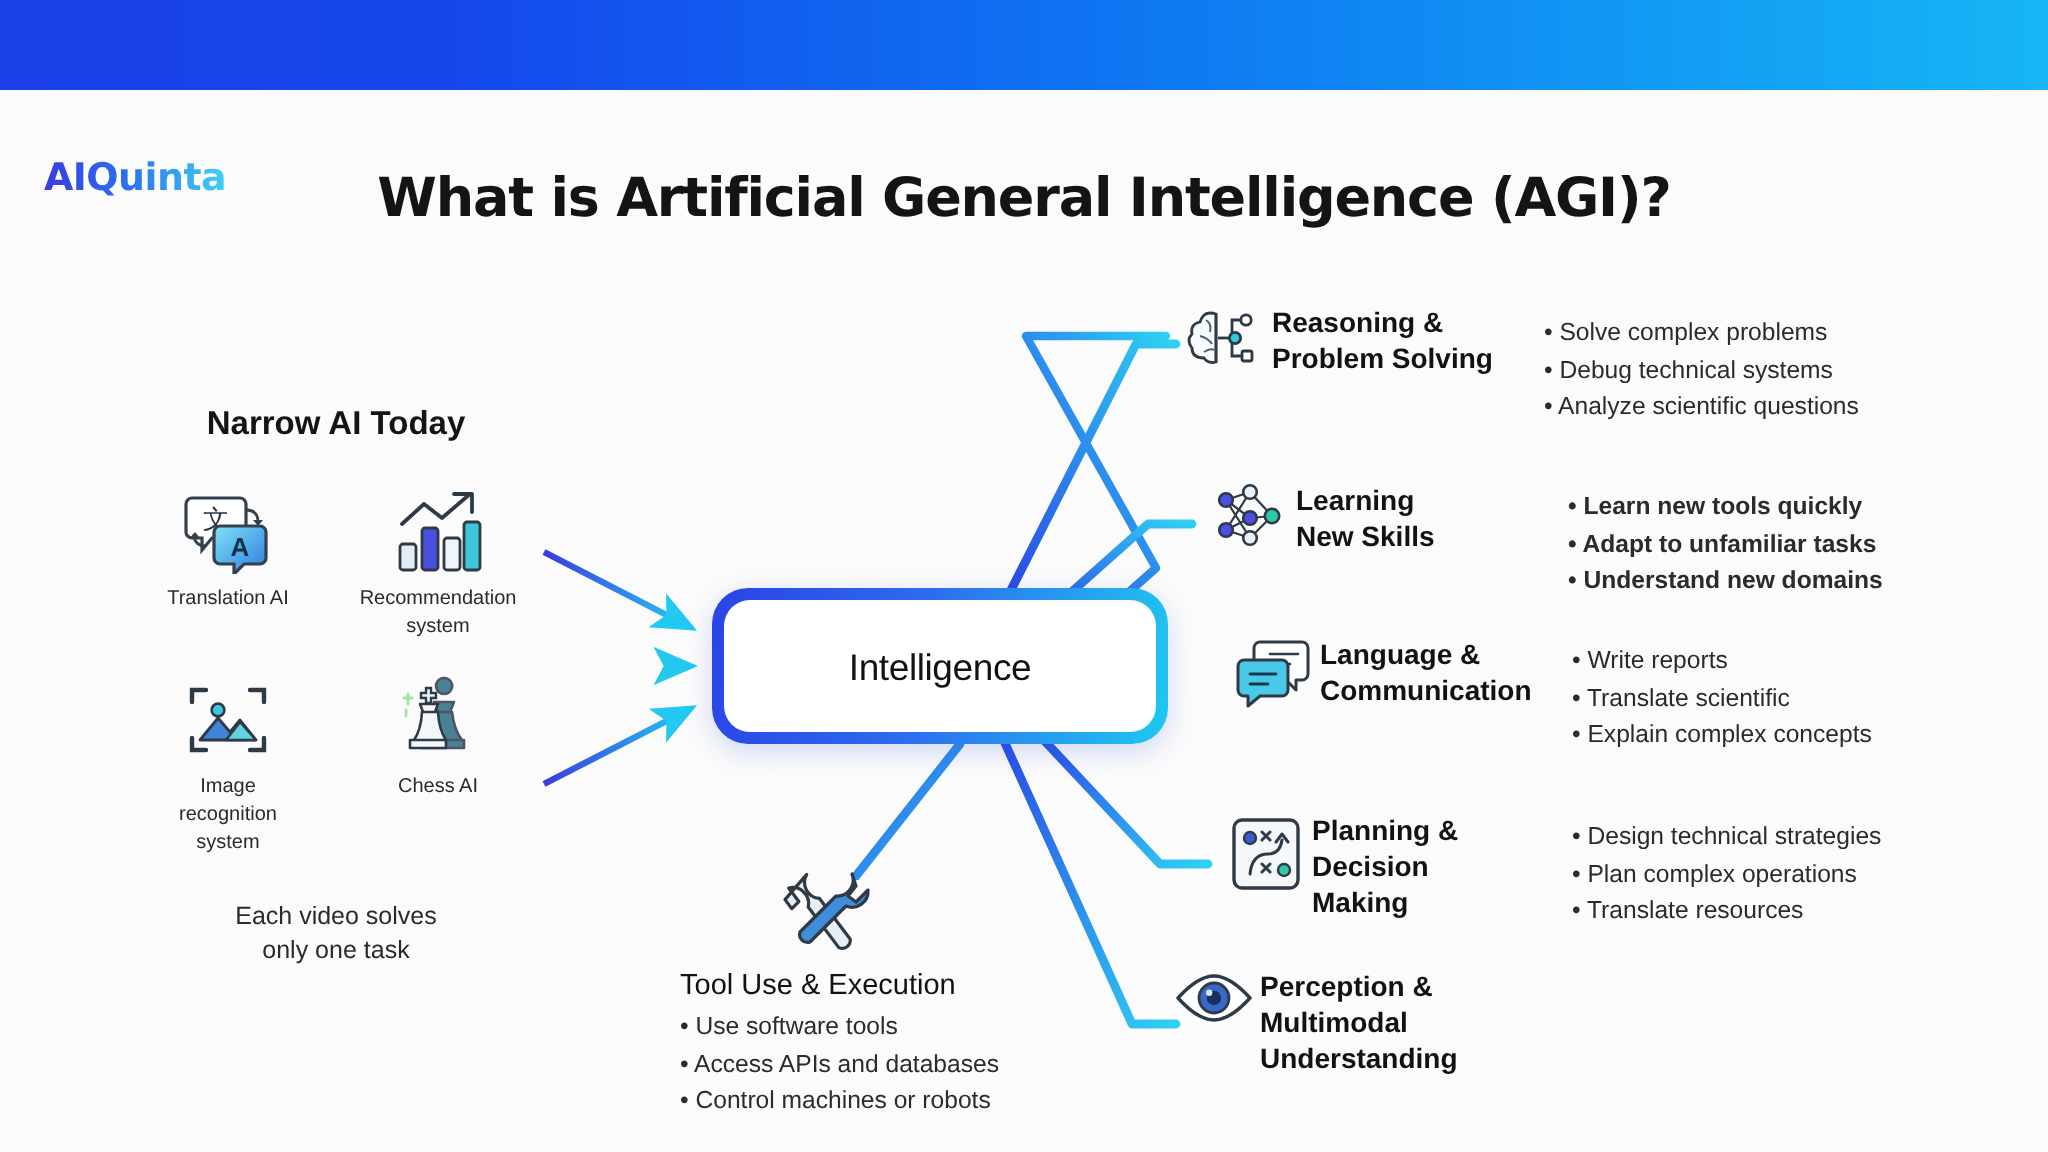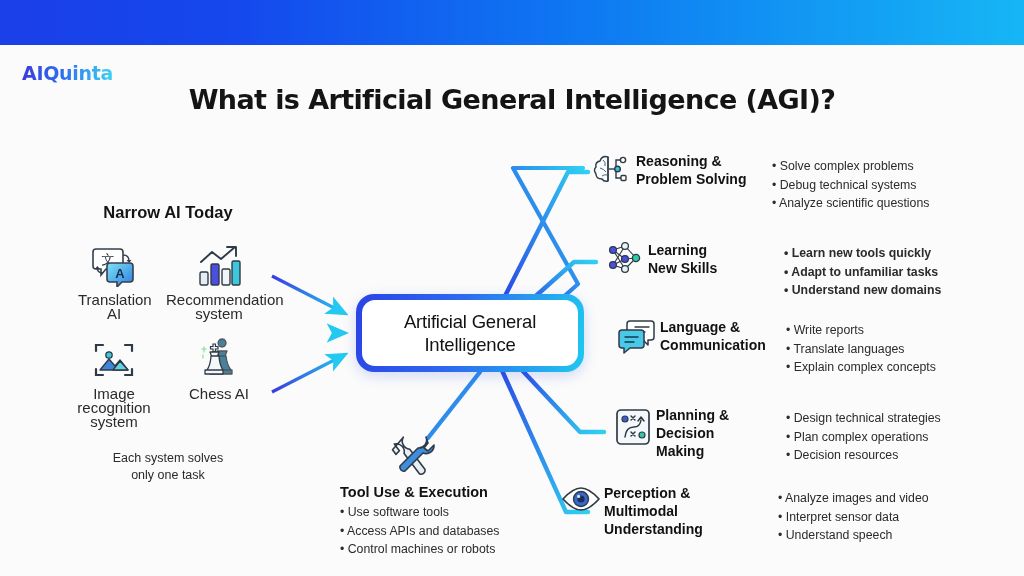--- a/index.html
+++ b/index.html
@@ -13,21 +13,21 @@
   #canvas { position:relative; width:1024px; height:576px; }
 
   
   .banner {
     position:absolute; left:0; top:0; width:1024px; height:45px;
     background:linear-gradient(90deg,#1B3FE8 0%,#1547ED 22%,#0E7AF2 58%,#16B6F5 100%);
   }
 
   
   .logo {
-    position:absolute; left:22px; top:62px;
+    position:absolute; left:22px; top:78px;
     font-size:19px; font-weight:bold; letter-spacing:-0.3px;
     background:linear-gradient(90deg,#3A3BE0 0%,#2B6FEF 45%,#3FD2F2 100%);
     -webkit-background-clip:text; background-clip:text;
     color:transparent; -webkit-text-fill-color:transparent;
     font-family:"DejaVu Sans", sans-serif;
   }
 
   
   .page-title {
     position:absolute; left:0; top:84px; width:1024px; text-align:center;
@@ -38,21 +38,21 @@
   
   #wires { position:absolute; left:0; top:0; width:1024px; height:576px; }
 
   
   .narrow-heading {
     position:absolute; left:88px; top:203px; width:160px; text-align:center;
     font-size:16.5px; font-weight:bold; color:#141414;
   }
   .narrow-item { position:absolute; text-align:center; }
   .narrow-item .nlabel {
-    font-size:15px; color:#2A2A2A; line-height:14px; margin-top:4px;
+    font-size:10px; color:#2A2A2A; line-height:14px; margin-top:4px;
   }
   .narrow-icon { height:46px; display:flex; align-items:center; justify-content:center; }
   .narrow-foot {
     position:absolute; left:78px; top:450px; width:180px; text-align:center;
     font-size:12.5px; color:#2A2A2A; line-height:17px;
   }
 
   
   .center-node {
     position:absolute; left:356px; top:294px; width:228px; height:78px;
@@ -80,21 +80,21 @@
   .bullets { position:absolute; }
   .bullets li {
     list-style:none; font-size:12.3px; color:#2B2B2B; line-height:18.5px;
     text-indent:-10px; padding-left:10px;
   }
   .bullets li:before { content:"\2022  "; }
 
   
   .tooluse { position:absolute; left:340px; top:432px; }
   .tooluse .ticon { margin-left:48px; }
-  .tooluse .ttitle { font-size:14.5px; font-weight:bold; color:#121212; margin-top:4px; }
+  .tooluse .ttitle { font-size:14.5px; font-weight:normal; color:#121212; margin-top:4px; }
   .tooluse ul { margin-top:3px; }
   .tooluse li {
     list-style:none; font-size:12.3px; color:#2B2B2B; line-height:18.5px;
     text-indent:-10px; padding-left:10px;
   }
   .tooluse li:before { content:"\2022  "; }
 </style>
 </head>
 <body>
 
@@ -233,27 +233,26 @@
           <path d="M7 9 l0 5"></path>
             <path d="M5 11 l4 0"></path>
             <path d="M6 17 l0 3"></path>
         </g>
       </svg>
     </div>
     <div class="nlabel">Chess AI</div>
   </div>
 
   <div class="narrow-foot">
-    <div>Each system solves</div>
+    <div>Each video solves</div>
     <div>only one task</div>
   </div>
 
   <div class="center-node">
     <div class="center-inner">
-      <span>Artificial General</span>
       <span>Intelligence</span>
     </div>
   </div>
 
   <div class="branch" style="left:592px; top:152px;">
     <div class="bicon">
       <svg width="40" height="34" viewBox="0 0 40 34">
         <path d="M15 5 q-6 -2 -8 4 q-5 1 -4 6 q-3 3 0 7 q0 5 6 5 q2 3 6 2 z" fill="#F6FBFD" stroke="#2F3A47" stroke-width="1.4"></path>
         <g stroke="#2F3A47" stroke-width="1" fill="none" opacity="0.8">
           <path d="M10 8 q3 2 2 6"></path>
@@ -318,21 +317,21 @@
           <path d="M8 19 h13"></path>
             <path d="M8 24 h9"></path>
         </g>
       </svg>
     </div>
     <div class="btitle">Language &amp;
 Communication</div>
   </div>
   <ul class="bullets" style="left:786px; top:321px;">
     <li>Write reports</li>
-    <li>Translate languages</li>
+    <li>Translate scientific</li>
     <li>Explain complex concepts</li>
   </ul>
 
   <div class="branch" style="left:612px; top:406px;">
     <div class="bicon">
       <svg width="40" height="42" viewBox="0 0 40 42">
         <rect x="4" y="4" width="32" height="34" rx="4" fill="#F4F8FA" stroke="#2F3A47" stroke-width="1.7"></rect>
         <circle cx="12" cy="13" r="3" fill="#3B5BD9" stroke="#2F3A47" stroke-width="1.2"></circle>
         <circle cx="29" cy="29" r="3" fill="#2FC8A8" stroke="#2F3A47" stroke-width="1.2"></circle>
         <g stroke="#2F3A47" stroke-width="1.5" stroke-linecap="round">
@@ -343,41 +342,36 @@
         <path d="M25 15 l3 -4 l3 4" fill="none" stroke="#2F3A47" stroke-width="1.5" stroke-linecap="round" stroke-linejoin="round"></path>
       </svg>
     </div>
     <div class="btitle">Planning &amp;
 Decision
 Making</div>
   </div>
   <ul class="bullets" style="left:786px; top:409px;">
     <li>Design technical strategies</li>
     <li>Plan complex operations</li>
-    <li>Decision resources</li>
+    <li>Translate resources</li>
   </ul>
 
-  <div class="branch" style="left:560px; top:484px;">
+  <div class="branch" style="left:586px; top:484px;">
     <div class="bicon">
       <svg width="42" height="30" viewBox="0 0 42 30">
         <path d="M3 15 q10 -11 18 -11 q8 0 18 11 q-10 11 -18 11 q-8 0 -18 -11 z" fill="#FFFFFF" stroke="#2F3A47" stroke-width="1.7" stroke-linejoin="round"></path>
         <circle cx="21" cy="15" r="7.5" fill="#3A68C8" stroke="#2F3A47" stroke-width="1.4"></circle>
         <circle cx="21" cy="15" r="3.6" fill="#1A2E5C"></circle>
         <circle cx="18.6" cy="12.4" r="1.6" fill="#CFE7F7"></circle>
       </svg>
     </div>
     <div class="btitle">Perception &amp;
 Multimodal
 Understanding</div>
   </div>
-  <ul class="bullets" style="left:778px; top:489px;">
-    <li>Analyze images and video</li>
-    <li>Interpret sensor data</li>
-    <li>Understand speech</li>
-  </ul>
 
   <div class="tooluse">
     <div class="ticon">
       <svg width="48" height="44" viewBox="0 0 48 44">
         <path d="M10 6 a8 8 0 0 0 8 11 l18 18 a4 4 0 0 1 -5 5 L13 22 a8 8 0 0 0 -11 -8 l6 6 l-3 4 l-4 -4 z" fill="#E8EEF2" stroke="#2F3A47" stroke-width="1.6" stroke-linejoin="round" transform="translate(3,1) rotate(8 24 22)"></path>
         <path d="M38 5 a8 8 0 0 1 -8 11 L12 34 a4 4 0 0 0 5 5 l18 -18 a8 8 0 0 0 11 -8 l-6 6 l-4 -3 l4 -5 z" fill="#3F8EDC" stroke="#2F3A47" stroke-width="1.6" stroke-linejoin="round"></path>
       </svg>
     </div>
     <div class="ttitle">Tool Use &amp; Execution</div>
     <ul>

